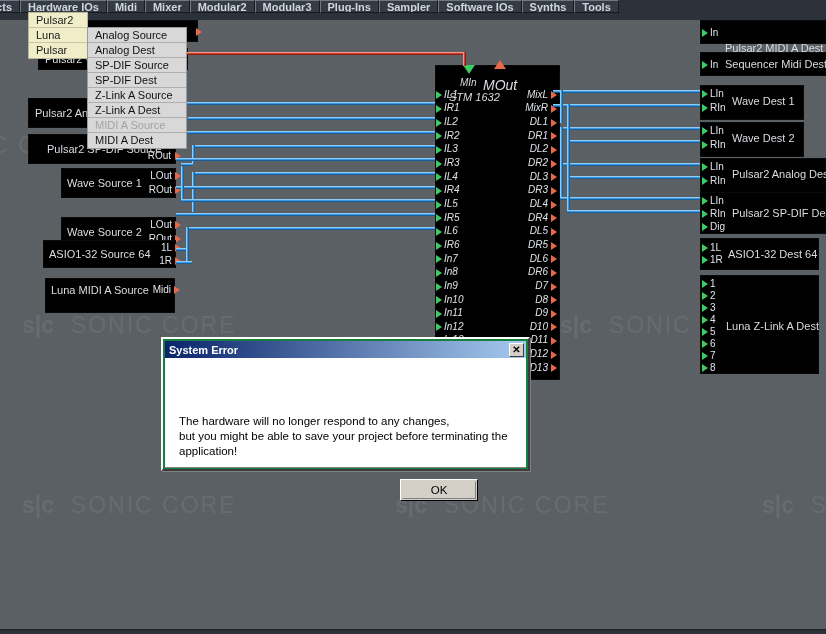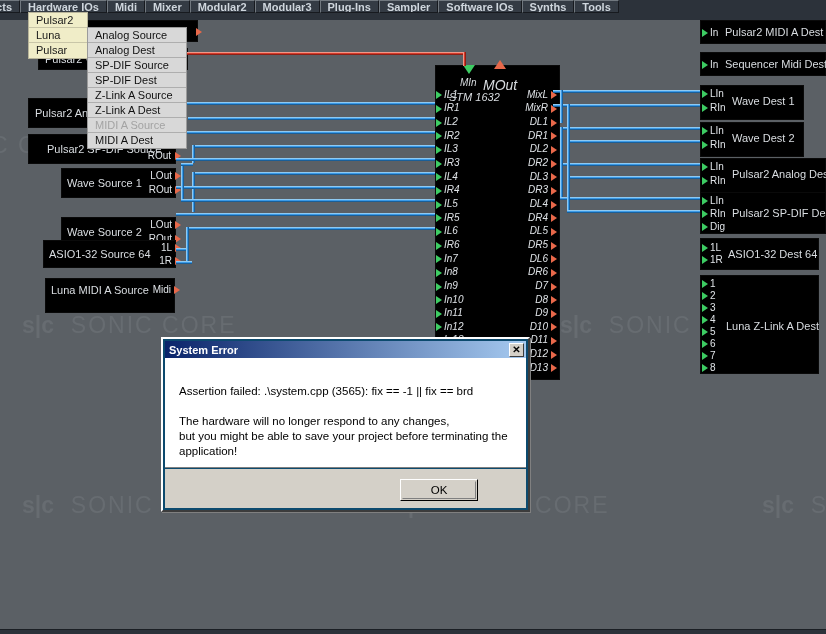--- a/index.html
+++ b/index.html
@@ -55,22 +55,22 @@
 
   #menu-l2 { position:absolute; left:87px; top:27px; width:100px;
              background:#d8d8d8; border:1px solid #9b9b9b; }
   #menu-l2 .mi { height:15px; line-height:14px; padding-left:7px; font-size:11px;
                  color:#111; border-bottom:1px solid #aeaeae;
                  font-family:"Liberation Sans", sans-serif; white-space:nowrap; }
   #menu-l2 .mi:last-child { border-bottom:none; }
   #menu-l2 .mi.disabled { color:#a3a3a3; }
 
   
-  #dialog { position:absolute; left:161px; top:337px; width:369px; height:175px;
-            background:#0c4a6e; border:2px solid; border-color:#ffffff #3c3c3c #3c3c3c #ffffff;
+  #dialog { position:absolute; left:161px; top:337px; width:369px; height:134px;
+            background:#15803d; border:2px solid; border-color:#ffffff #3c3c3c #3c3c3c #ffffff;
             box-shadow:1px 1px 0 #808080; }
   #dlg-title { height:17px; margin:2px 2px 0 2px;
                background:linear-gradient(to right,#0a246a,#a6caf0);
                display:flex; align-items:center; padding:0 2px 0 4px; }
   #dlg-title .t { color:#fff; font-size:11px; font-weight:bold; flex:1;
                   font-family:"Liberation Sans", sans-serif; }
   #dlg-close { width:15px; height:14px; background:#d4d0c8;
                border:1px solid; border-color:#ffffff #3c3c3c #3c3c3c #ffffff;
                display:flex; align-items:center; justify-content:center;
                font-size:10px; font-weight:bold; color:#000; line-height:1;
@@ -322,21 +322,21 @@
     <span class="tri red" style="right:2px; top:298px;"></span>
   </div>
 
   <div class="mod" style="left:437px; top:380px; width:113px; height:0px; border:none;"></div>
 
   <div class="cable red h" style="left:183px; top:52px; width:282px;"></div>
   <div class="cable red v" style="left:463px; top:52px; height:14px;"></div>
 
   <div class="mod" style="left:700px; top:20px; width:126px; height:24px;">
     <span class="port" style="left:9px; top:6px;">In</span>
-    <span class="lbl" style="left:24px; top:5px;">Pulsar2 MIDI A Dest</span>
+    <span class="lbl" style="left:24px; top:21px;">Pulsar2 MIDI A Dest</span>
     <span class="tri green" style="left:1px; top:8px;"></span>
   </div>
 
   <div class="mod" style="left:700px; top:52px; width:126px; height:24px;">
     <span class="port" style="left:9px; top:6px;">In</span>
     <span class="lbl" style="left:24px; top:5px;">Sequencer Midi Dest 1</span>
     <span class="tri green" style="left:1px; top:8px;"></span>
   </div>
 
   <div class="mod" style="left:700px; top:85px; width:104px; height:35px;">
@@ -437,21 +437,20 @@
   </div>
 
   <div id="dialog">
     <div id="dlg-title">
       <span class="t">System Error</span>
       <div id="dlg-close">
           <span>✕</span>
         </div>
     </div>
     <div id="dlg-body">
-      <div class="txt" style="top:26px;">Assertion failed: .\system.cpp (3565): fix == -1 || fix == brd</div>
       <div class="txt" style="top:56px;">The hardware will no longer respond to any changes,</div>
       <div class="txt" style="top:71px;">but you might be able to save your project before terminating the</div>
       <div class="txt" style="top:86px;">application!</div>
     </div>
     <div id="dlg-foot">
       <div id="dlg-ok">
         <div class="inner"></div>
         <span>OK</span>
       </div>
     </div>

